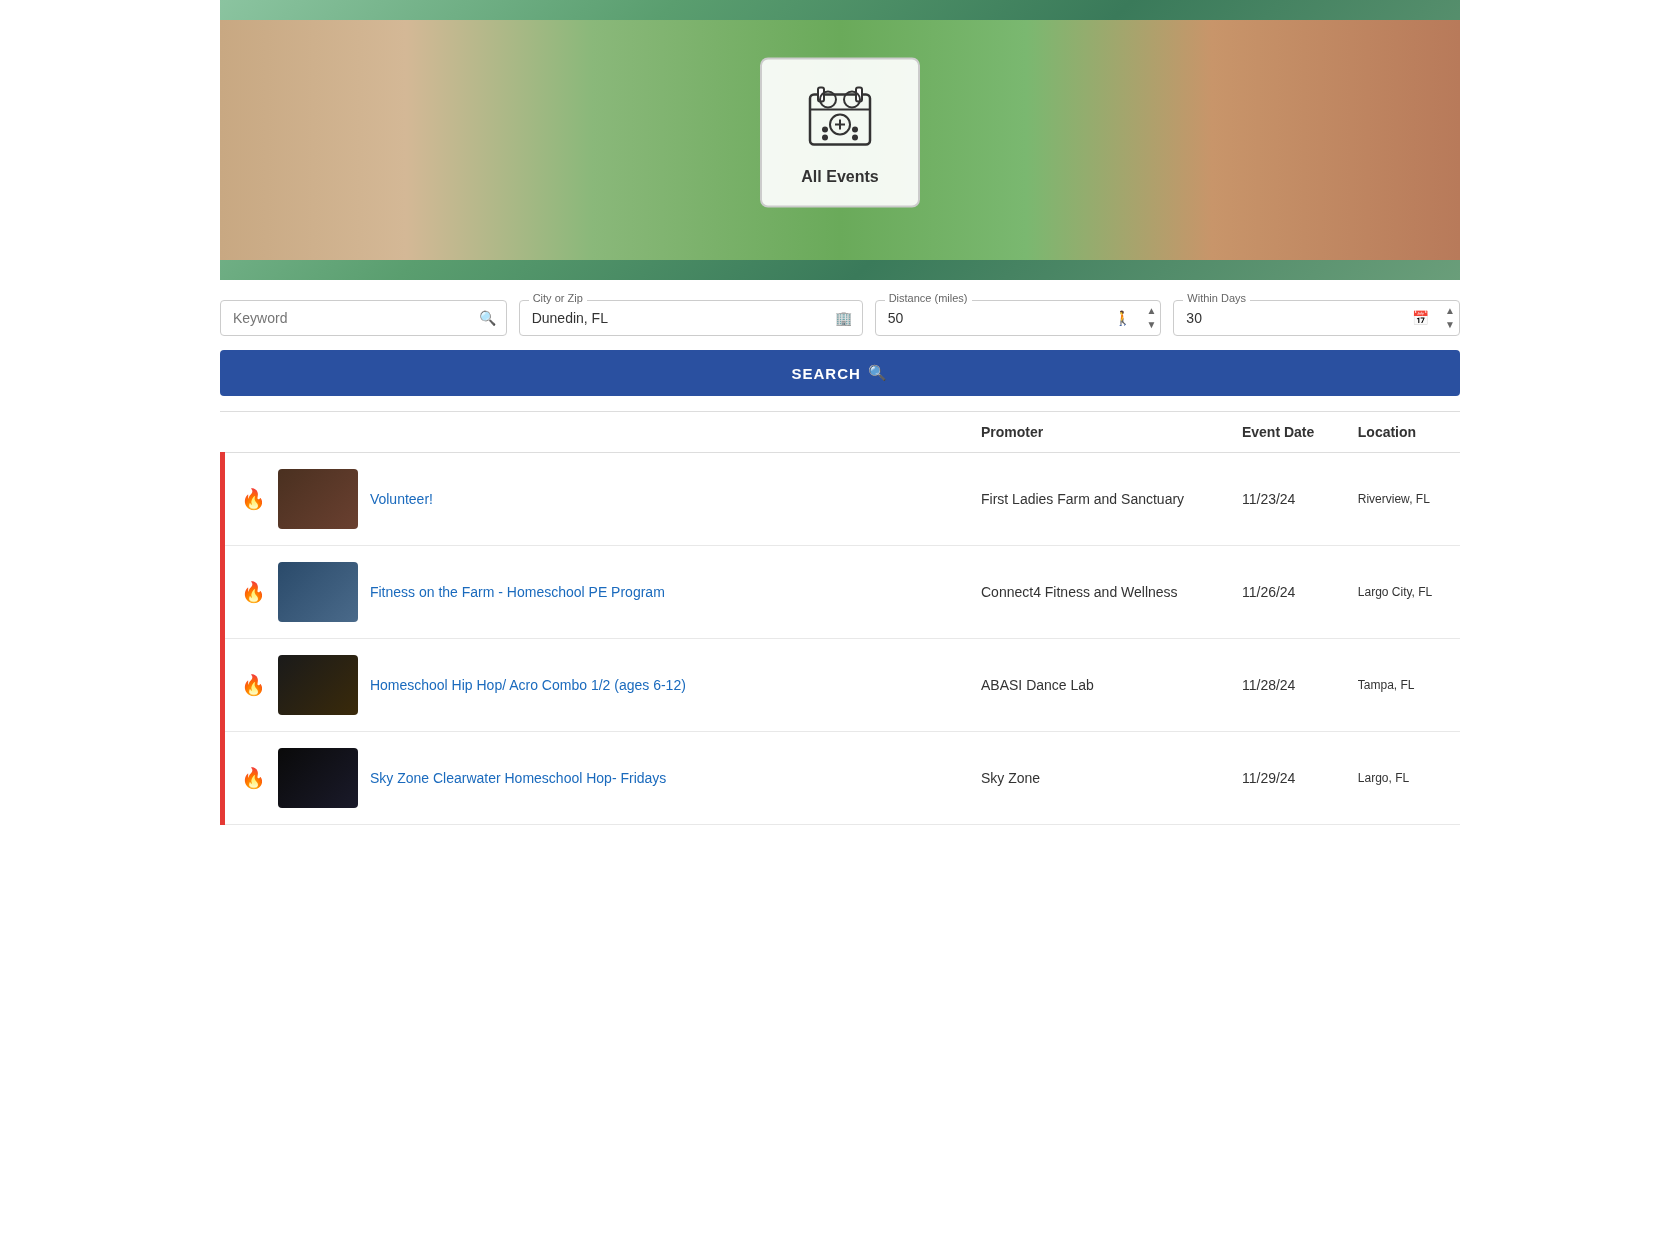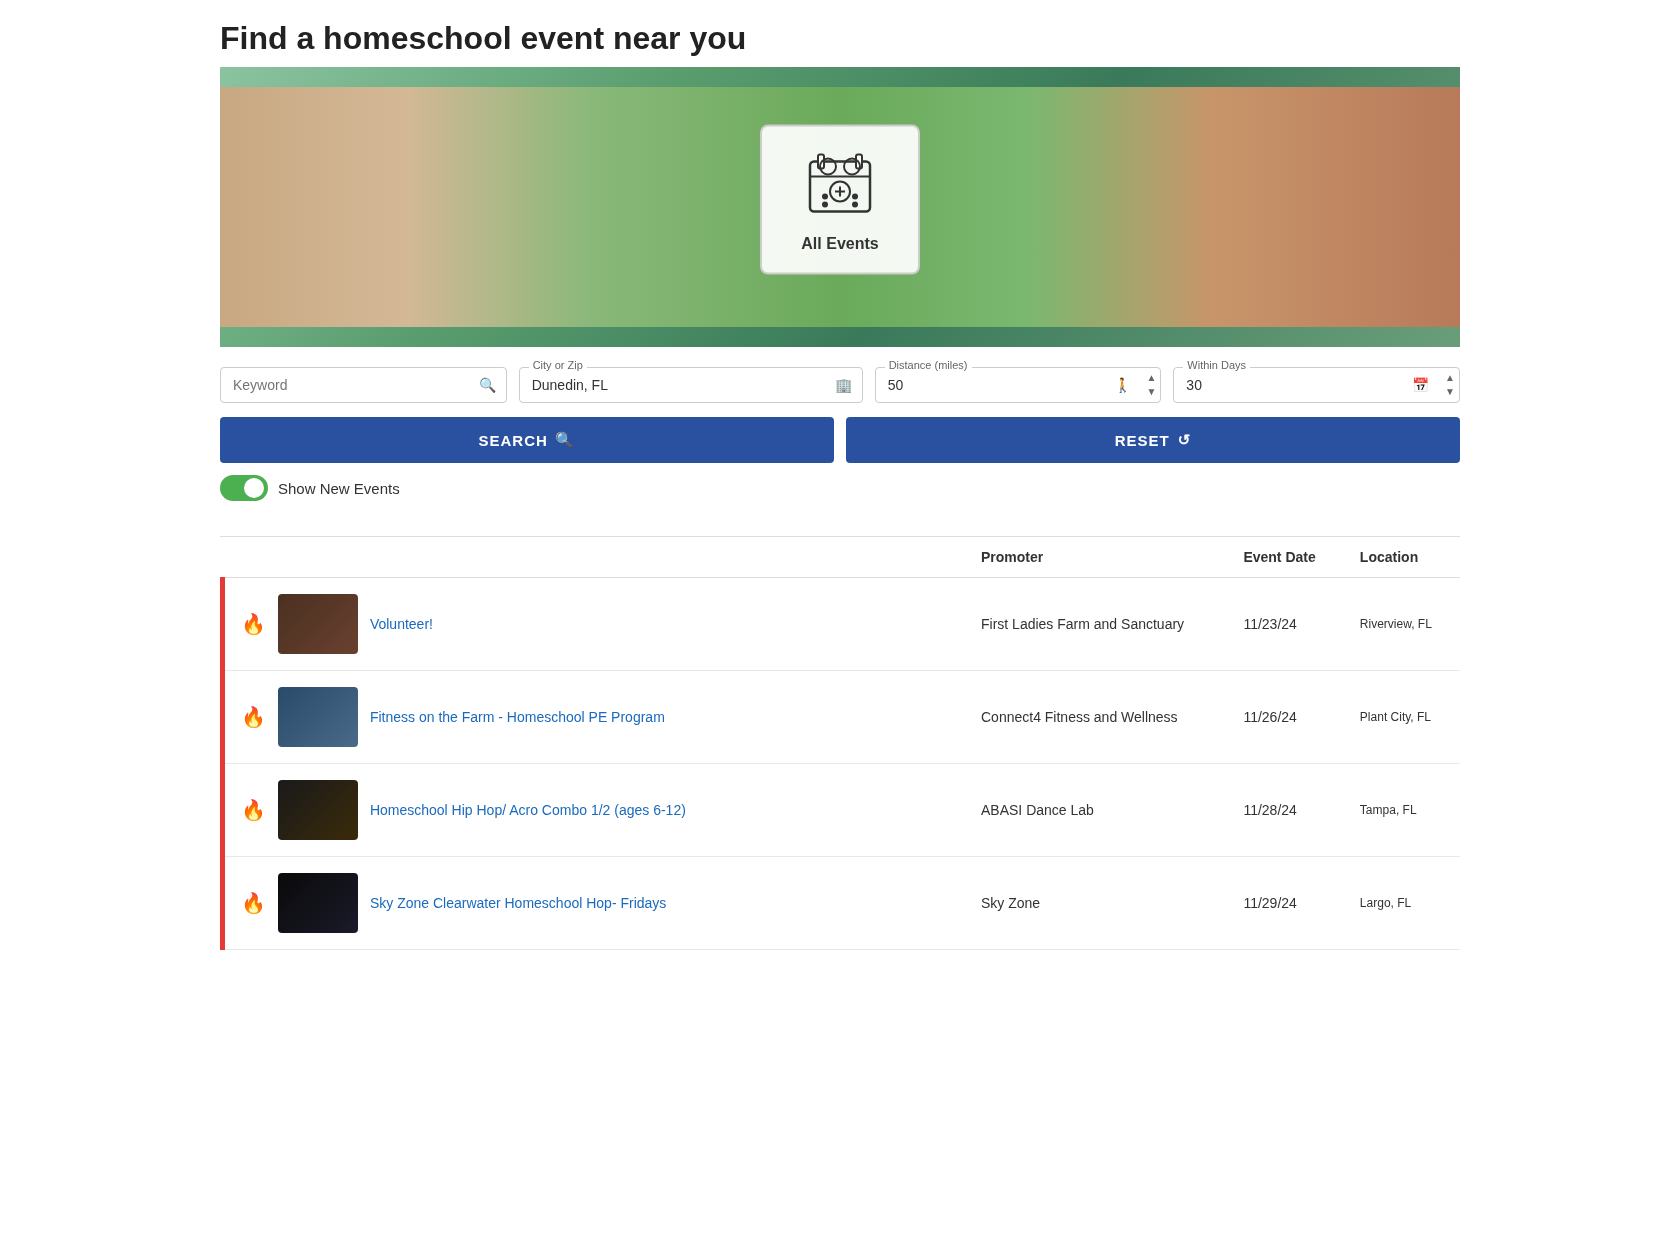--- a/index.html
+++ b/index.html
@@ -69,21 +69,20 @@
     .thumb-farm { background: linear-gradient(135deg, #4a3020, #6a4030); }
     .thumb-fitness { background: linear-gradient(135deg, #2a4a6a, #4a6a8a); }
     .thumb-dance { background: linear-gradient(135deg, #1a1a1a, #3a2a0a); }
     .thumb-skyzone { background: linear-gradient(135deg, #0a0a0a, #1a1a2a); }
   </style>
 </head>
 <body>
 
 <div class="page-wrapper">
 
-  <h1 class="page-title">Find a homeschool event near you</h1>
 
   <div class="hero-section">
     <div class="hero-bg">
       <div class="hero-image-placeholder"></div>
 
       <div class="event-type-cards">
 
         <div class="event-type-card">
           <div class="card-icon">
             <svg viewBox="0 0 80 80" fill="none" xmlns="http://www.w3.org/2000/svg">
@@ -143,33 +142,22 @@
           <button class="spinner-btn">▼</button>
         </div>
       </div>
     </div>
 
     <div class="search-buttons">
       <button class="btn-search">
         <span>SEARCH</span>
         <span>🔍</span>
       </button>
-      <button class="btn-reset">
-        <span>RESET</span>
-        <span>↺</span>
-      </button>
     </div>
 
-    <div class="toggle-row">
-      <label class="toggle">
-        <input type="checkbox" checked="" style="">
-        <span class="toggle-slider"></span>
-      </label>
-      <span class="toggle-label">Show New Events</span>
-    </div>
   </div>
 
   <hr class="divider">
   <table class="events-table">
     <thead>
       <tr>
         <th></th>
         <th>Promoter</th>
         <th>Event Date</th>
         <th>Location</th>
@@ -197,21 +185,21 @@
         <div class="hot-indicator">
           <span class="flame-icon">🔥</span>
         </div>
         <div class="event-thumb thumb-fitness">
         </div>
         <a href="#" class="event-link">Fitness on the Farm - Homeschool PE Program</a>
       </div>
     </td>
     <td class="promoter-cell">Connect4 Fitness and Wellness</td>
     <td class="date-cell">11/26/24</td>
-    <td class="location-cell">Plant City, FL</td>
+    <td class="location-cell">Largo City, FL</td>
   </tr>
         <tr class="left-border-red">
     <td>
       <div class="event-row-inner">
         <div class="hot-indicator">
           <span class="flame-icon">🔥</span>
         </div>
         <div class="event-thumb thumb-dance">
         </div>
         <a href="#" class="event-link">Homeschool Hip Hop/ Acro Combo 1/2 (ages 6-12)</a>

